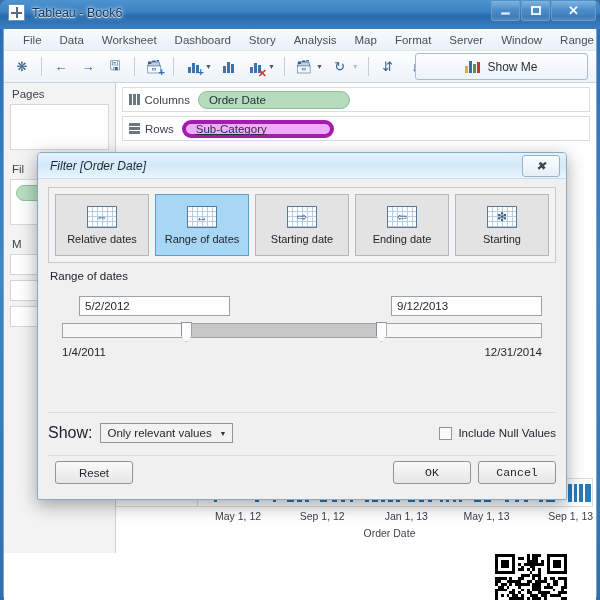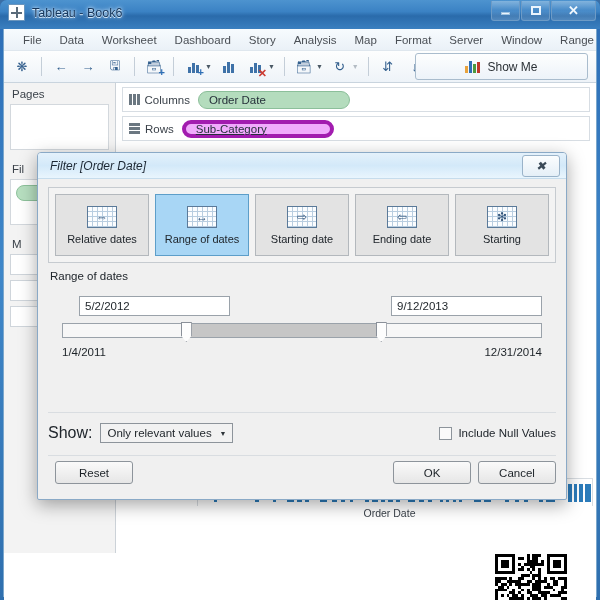--- a/index.html
+++ b/index.html
@@ -227,21 +227,21 @@
     position: absolute; left: 10px; right: 10px; bottom: 10px; height: 34px;
     border-top: 1px solid #d9dde1; display: flex; align-items: center;
   }
   .dlg-btn {
     height: 23px; min-width: 78px; border: 1px solid #8d949b; border-radius: 3px;
     background: linear-gradient(to bottom,#fafafa,#e6e6e6);
     font-size: 11.5px; color: #1c2227;
     display: flex; align-items: center; justify-content: center; margin-left: 7px;
   }
   .dlg-btn.disabled { color: #a3a9af; border-color: #c2c7cc; }
-  #btn-right { margin-left: auto; display: flex; }
+  #btn-right { margin-left: auto; display: flex; font-family: Liberation Mono, monospace; }
   #qr {
     position: absolute; right: 27px; bottom: 22px; width: 76px; height: 76px;
     background: #fff; padding: 2px;
   }
 </style>
 </head>
 <body>
 
 <div id="app-window">
 
@@ -405,20 +405,27 @@
               <div class="vbar" style="left: 80.4%; width: 1%; background: rgb(43, 123, 186);"></div>
               <div class="vbar" style="left: 82.8%; width: 1%; background: rgb(43, 123, 186);"></div>
               <div class="vbar" style="left: 86.6%; width: 1%; background: rgb(43, 123, 186);"></div>
               <div class="vbar" style="left: 88.4%; width: 2.2%; background: rgb(43, 123, 186);"></div>
               <div class="vbar" style="left: 94%; width: 0.8%; background: rgb(43, 123, 186);"></div>
               <div class="vbar" style="left: 95.4%; width: 0.8%; background: rgb(43, 123, 186);"></div>
               <div class="vbar" style="left: 96.8%; width: 0.8%; background: rgb(43, 123, 186);"></div>
               <div class="vbar" style="left: 98.2%; width: 1.6%; background: rgb(43, 123, 186);"></div>
             </div>
         </div>
+        <div id="chart-axis">
+            <span class="axis-tick" style="left: calc(8.4% + 82px);">May 1, 12</span>
+            <span class="axis-tick" style="left: calc(26.04% + 82px);">Sep 1, 12</span>
+            <span class="axis-tick" style="left: calc(43.68% + 82px);">Jan 1, 13</span>
+            <span class="axis-tick" style="left: calc(60.48% + 82px);">May 1, 13</span>
+            <span class="axis-tick" style="left: calc(78.12% + 82px);">Sep 1, 13</span>
+          </div>
         <div id="axis-title">Order Date</div>
       </div>
 
       <svg id="qr" viewBox="0 0 25 25" shape-rendering="crispEdges">
           <rect width="25" height="25" fill="#fff"></rect>
           <rect x="11" y="0" width="1" height="1" fill="#000"></rect>
           <rect x="13" y="0" width="1" height="1" fill="#000"></rect>
           <rect x="14" y="0" width="1" height="1" fill="#000"></rect>
           <rect x="15" y="0" width="1" height="1" fill="#000"></rect>
           <rect x="8" y="1" width="1" height="1" fill="#000"></rect>

